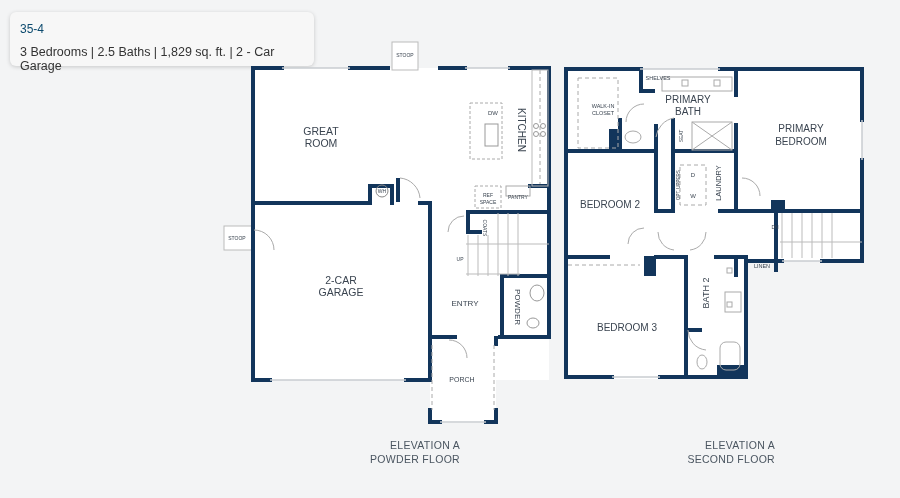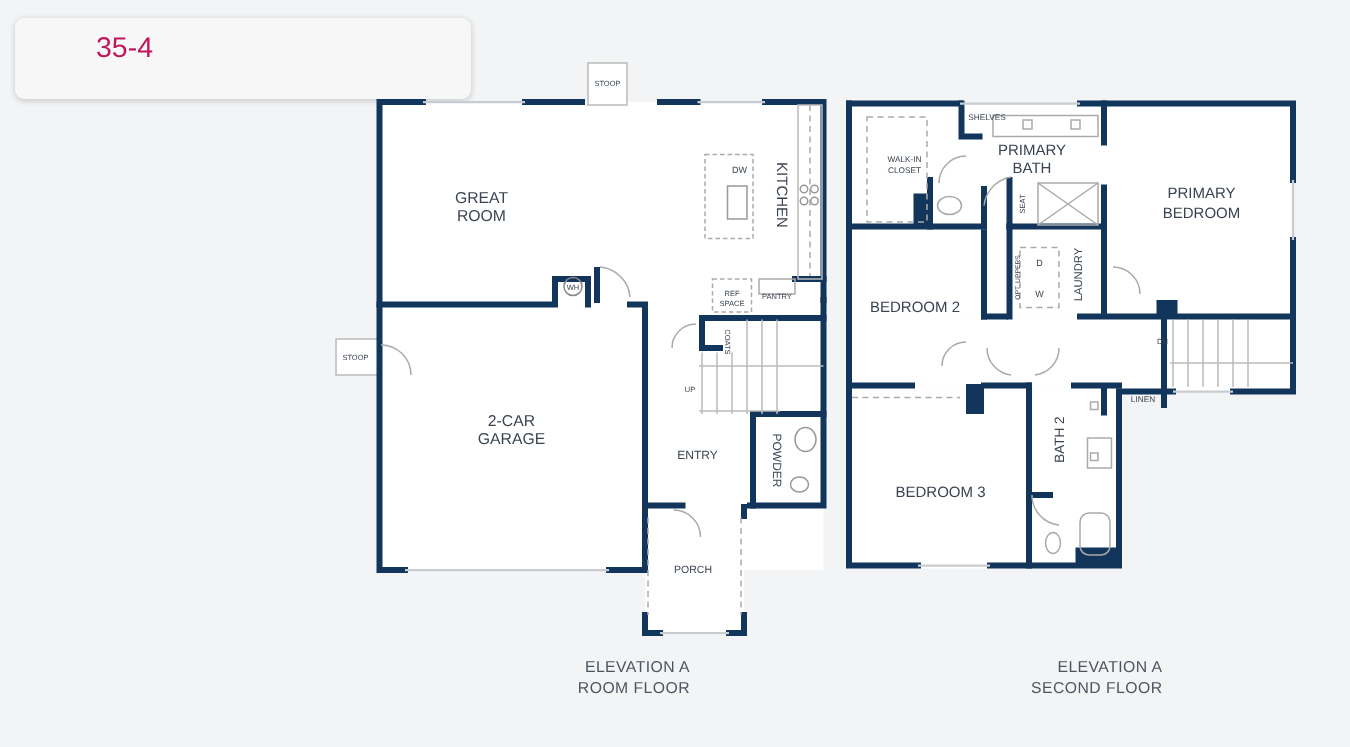--- a/index.html
+++ b/index.html
@@ -1,28 +1,29 @@
 <!DOCTYPE html>
 <html><head>
 <meta charset="utf-8">
 <style>
   html, body { margin:0; padding:0; }
   body { width:900px; height:498px; background:#f3f4f5; position:relative; overflow:hidden; font-family:"Liberation Sans", sans-serif; }
   .card { position:absolute; left:10px; top:12px; width:304px; height:54px; background:#f7f7f7; border-radius:6px; box-shadow:0 1px 4px rgba(0,0,0,0.18); }
-  .card .title { position:absolute; left:10px; top:10px; font-size:19px; color:#be185d;margin-left:44px; }
+  .card .title { position:absolute; left:10px; top:10px; font-size:12px; color:#0c4a6e; }
   .card .sub { position:absolute; left:10px; top:33px; font-size:12.5px; color:#333; }
   svg.plan { position:absolute; left:0; top:0; }
   .lbl { font-family:"Liberation Sans", sans-serif; fill:#3a4450; }
   .caption { position:absolute; font-size:10.5px; color:#4a5560; text-align:right; letter-spacing:0.3px; line-height:14px; }
 </style>
 </head>
 <body>
 
 <div class="card">
   <div class="title">35-4</div>
+  <div class="sub">3 Bedrooms | 2.5 Baths | 1,829 sq. ft. | 2 - Car Garage</div>
 </div>
 
 <svg class="plan" width="900" height="498" viewBox="0 0 900 498">
 
   <g>
 
     <rect x="252" y="68" width="297" height="132" fill="#fff"></rect>
     <rect x="252" y="200" width="297" height="180" fill="#fff"></rect>
     <rect x="430" y="337" width="66" height="86" fill="#fff"></rect>
     <rect x="392" y="42" width="26" height="28" fill="#fff" stroke="#bbb" stroke-width="1"></rect>
@@ -222,18 +223,18 @@
     <text class="lbl" x="721" y="183" font-size="7.5" text-anchor="middle" transform="rotate(-90 721 183)">LAUNDRY</text>
     <text class="lbl" x="775" y="229" font-size="5" text-anchor="middle">DN</text>
     <text class="lbl" x="762" y="268" font-size="5.5" text-anchor="middle">LINEN</text>
     <text class="lbl" x="709" y="293" font-size="9" text-anchor="middle" transform="rotate(-90 709 293)">BATH 2</text>
     <text class="lbl" x="627" y="331" font-size="10" text-anchor="middle">BEDROOM 3</text>
   </g>
 </svg>
 
 <div class="caption" style="left:340px; top:438px; width:120px;">
   <div>ELEVATION A</div>
-  <div>ROOM FLOOR</div>
+  <div>POWDER FLOOR</div>
 </div>
 <div class="caption" style="left:655px; top:438px; width:120px;">
   <div>ELEVATION A</div>
   <div>SECOND FLOOR</div>
 </div>
 
 </body></html>

